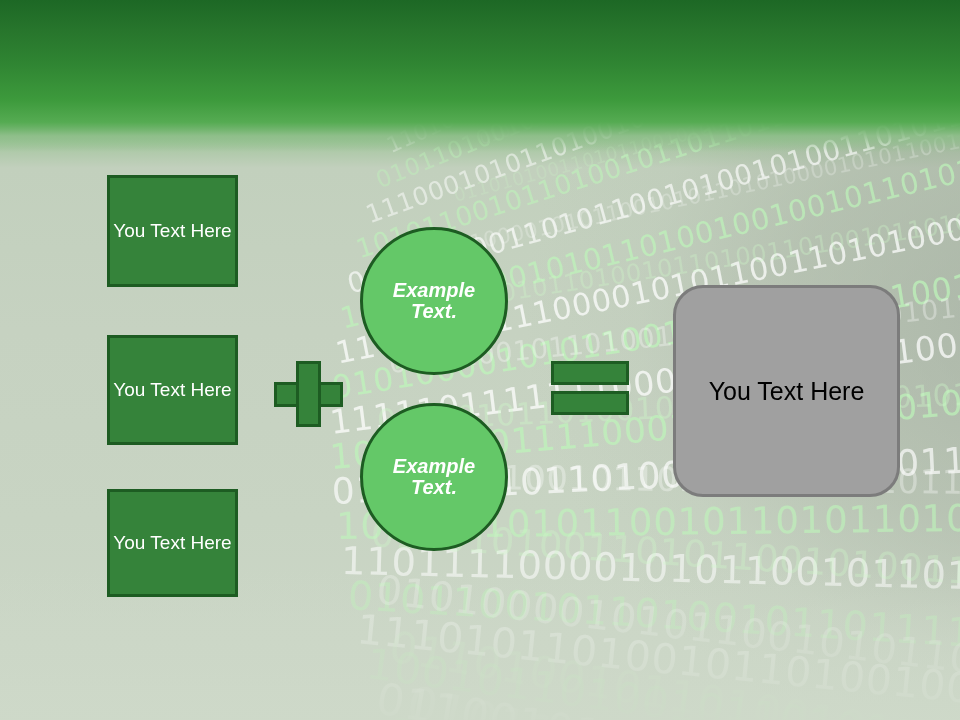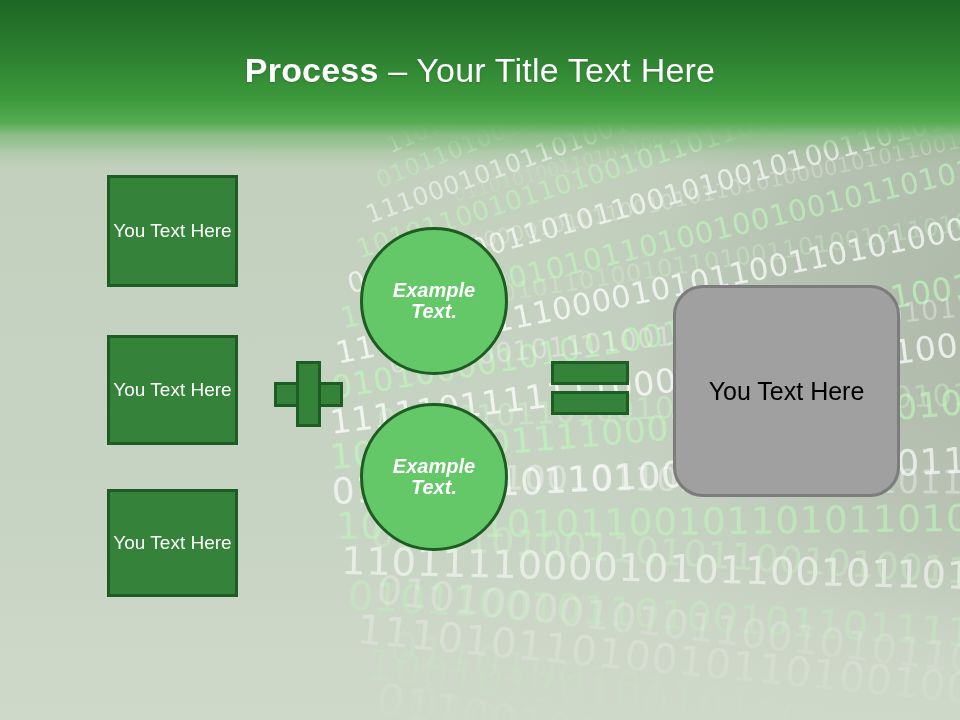--- a/index.html
+++ b/index.html
@@ -240,23 +240,20 @@
       <div class="mrow" style="font-size: 30.2828px; top: 292.727px; left: 46.9355px; transform: rotate(-2.54545deg); color: rgba(205, 250, 200, 0.55); opacity: 0.67;">01100101101001011011000110010110100101101100</div>
       <div class="mrow" style="font-size: 33.4547px; top: 347.273px; left: 40.717px; transform: rotate(0.545455deg); color: rgba(255, 255, 255, 0.5); opacity: 0.652;">01011010010110100101100101101001011010010110</div>
       <div class="mrow" style="font-size: 36.6802px; top: 401.818px; left: 40.9072px; transform: rotate(3.63636deg); color: rgba(205, 250, 200, 0.55); opacity: 0.594;">01101010011010110010100110101001101011001010</div>
       <div class="mrow" style="font-size: 39.9522px; top: 456.364px; left: 47.495px; transform: rotate(6.72727deg); color: rgba(255, 255, 255, 0.5); opacity: 0.501;">01010000101011001010110101000010101100101011</div>
       <div class="mrow" style="font-size: 43.2655px; top: 510.909px; left: 60.0939px; transform: rotate(9.81818deg); color: rgba(205, 250, 200, 0.55); opacity: 0.381;">01101001011010010110100110100101101001011010</div>
       <div class="mrow" style="font-size: 46.6159px; top: 565.455px; left: 77.9653px; transform: rotate(12.9091deg); color: rgba(255, 255, 255, 0.5); opacity: 0.359;">01011001011010010110110101100101101001011011</div>
     </div>
   <div class="bg-header"></div>
   <div class="bg-bottomfade"></div>
 
-  <div class="title">
-    <b>Process</b><span class="rest"> – Your Title Text Here</span>
-  </div>
 
   <div class="gbox" id="gbox1">
     <span>You Text Here</span>
   </div>
   <div class="gbox" id="gbox2">
     <span>You Text Here</span>
   </div>
   <div class="gbox" id="gbox3">
     <span>You Text Here</span>
   </div>

